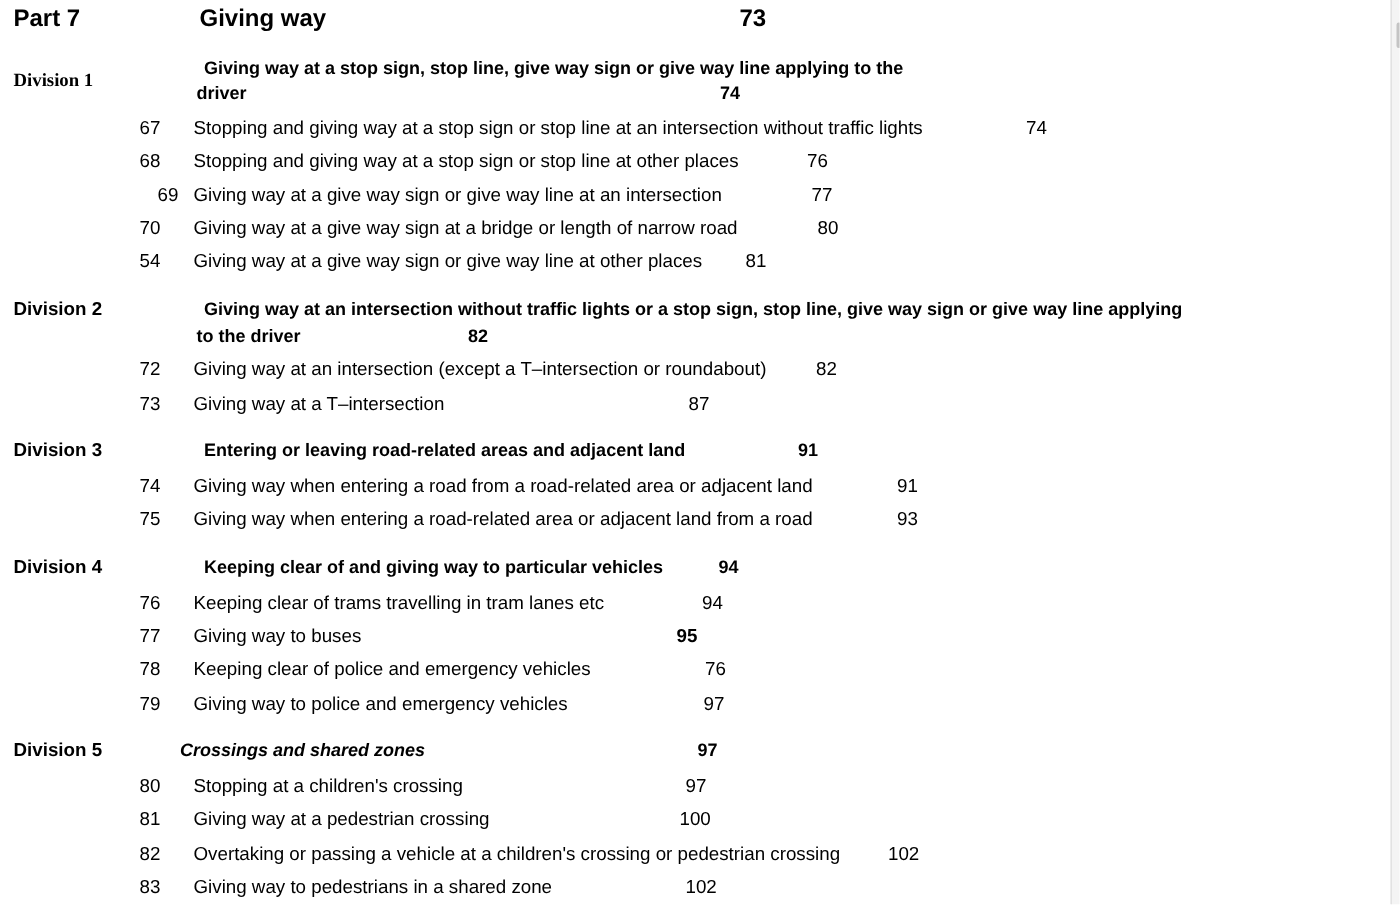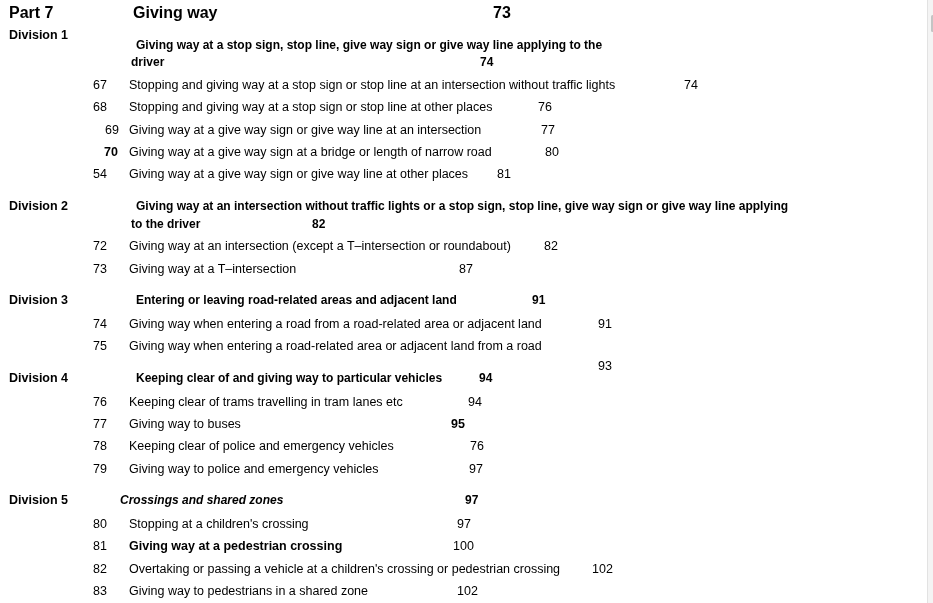--- a/index.html
+++ b/index.html
@@ -26,38 +26,38 @@
   </style>
 </head>
 <body>
 
 <div>
 
   <div class="abs part-label" style="left:9px;top:4px;">Part 7</div>
   <div class="abs part-label" style="left:133px;top:4px;">Giving way</div>
   <div class="abs part-label" style="left:493px;top:4px;">73</div>
 
-  <div class="abs div-label" style="left:9px;top:28px;">Division 1</div>
+  <div class="abs div-label" style="left:9px;top:46px;font-family:Liberation Serif, serif;">Division 1</div>
   <div class="abs div-title" style="left:136px;top:38px;">Giving way at a stop sign, stop line, give way sign or give way line applying to the</div>
   <div class="abs div-title" style="left:131px;top:55px;">driver</div>
   <div class="abs div-title" style="left:480px;top:55px;">74</div>
 
   <div class="abs sec-num" style="left:93px;top:78px;">67</div>
   <div class="abs sec-title" style="left:129px;top:78px;">Stopping and giving way at a stop sign or stop line at an intersection without traffic lights</div>
   <div class="abs page" style="left:684px;top:78px;">74</div>
 
   <div class="abs sec-num" style="left:93px;top:100px;">68</div>
   <div class="abs sec-title" style="left:129px;top:100px;">Stopping and giving way at a stop sign or stop line at other places</div>
   <div class="abs page" style="left:538px;top:100px;">76</div>
 
   <div class="abs sec-num" style="left:93px;top:123px;margin-left:12px;">69</div>
   <div class="abs sec-title" style="left:129px;top:123px;">Giving way at a give way sign or give way line at an intersection</div>
   <div class="abs page" style="left:541px;top:123px;">77</div>
 
-  <div class="abs sec-num" style="left:104px;top:145px;font-weight:bold;">70</div>
+  <div class="abs sec-num" style="left:93px;top:145px;">70</div>
   <div class="abs sec-title" style="left:129px;top:145px;">Giving way at a give way sign at a bridge or length of narrow road</div>
   <div class="abs page" style="left:545px;top:145px;">80</div>
 
   <div class="abs sec-num" style="left:93px;top:167px;">54</div>
   <div class="abs sec-title" style="left:129px;top:167px;">Giving way at a give way sign or give way line at other places</div>
   <div class="abs page" style="left:497px;top:167px;">81</div>
 
   <div class="abs div-label" style="left:9px;top:199px;">Division 2</div>
   <div class="abs div-title" style="left:136px;top:199px;">Giving way at an intersection without traffic lights or a stop sign, stop line, give way sign or give way line applying</div>
   <div class="abs div-title" style="left:131px;top:217px;">to the driver</div>
@@ -74,21 +74,21 @@
   <div class="abs div-label" style="left:9px;top:293px;">Division 3</div>
   <div class="abs div-title" style="left:136px;top:293px;">Entering or leaving road-related areas and adjacent land</div>
   <div class="abs div-title" style="left:532px;top:293px;">91</div>
 
   <div class="abs sec-num" style="left:93px;top:317px;">74</div>
   <div class="abs sec-title" style="left:129px;top:317px;">Giving way when entering a road from a road-related area or adjacent land</div>
   <div class="abs page" style="left:598px;top:317px;">91</div>
 
   <div class="abs sec-num" style="left:93px;top:339px;">75</div>
   <div class="abs sec-title" style="left:129px;top:339px;">Giving way when entering a road-related area or adjacent land from a road</div>
-  <div class="abs page" style="left:598px;top:339px;margin-top:20px;">93</div>
+  <div class="abs page" style="left:598px;top:339px;">93</div>
 
   <div class="abs div-label" style="left:9px;top:371px;">Division 4</div>
   <div class="abs div-title" style="left:136px;top:371px;">Keeping clear of and giving way to particular vehicles</div>
   <div class="abs div-title" style="left:479px;top:371px;">94</div>
 
   <div class="abs sec-num" style="left:93px;top:395px;">76</div>
   <div class="abs sec-title" style="left:129px;top:395px;">Keeping clear of trams travelling in tram lanes etc</div>
   <div class="abs page" style="left:468px;top:395px;">94</div>
 
   <div class="abs sec-num" style="left:93px;top:417px;">77</div>
@@ -105,21 +105,21 @@
 
   <div class="abs div-label" style="left:9px;top:493px;">Division 5</div>
   <div class="abs div-title" style="left:120px;top:493px;font-style:italic;">Crossings and shared zones</div>
   <div class="abs div-title" style="left:465px;top:493px;">97</div>
 
   <div class="abs sec-num" style="left:93px;top:517px;">80</div>
   <div class="abs sec-title" style="left:129px;top:517px;">Stopping at a children's crossing</div>
   <div class="abs page" style="left:457px;top:517px;">97</div>
 
   <div class="abs sec-num" style="left:93px;top:539px;">81</div>
-  <div class="abs sec-title" style="left:129px;top:539px;font-weight:bold;">Giving way at a pedestrian crossing</div>
+  <div class="abs sec-title" style="left:129px;top:539px;">Giving way at a pedestrian crossing</div>
   <div class="abs page" style="left:453px;top:539px;">100</div>
 
   <div class="abs sec-num" style="left:93px;top:562px;">82</div>
   <div class="abs sec-title" style="left:129px;top:562px;">Overtaking or passing a vehicle at a children's crossing or pedestrian crossing</div>
   <div class="abs page" style="left:592px;top:562px;">102</div>
 
   <div class="abs sec-num" style="left:93px;top:584px;">83</div>
   <div class="abs sec-title" style="left:129px;top:584px;">Giving way to pedestrians in a shared zone</div>
   <div class="abs page" style="left:457px;top:584px;">102</div>
 

